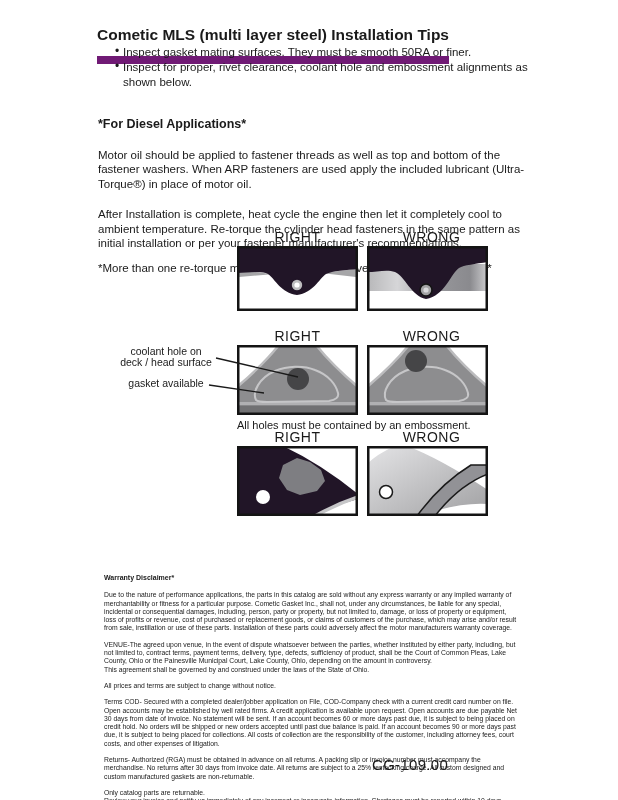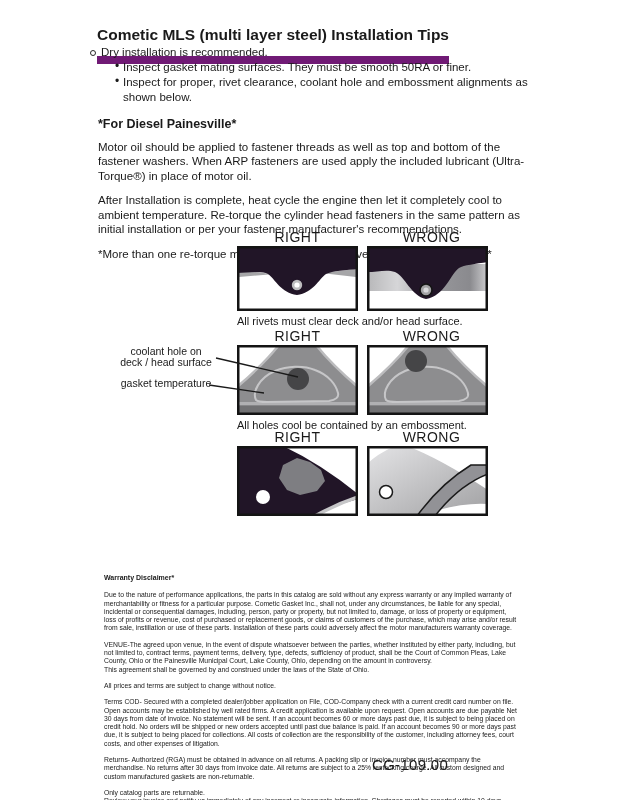--- a/index.html
+++ b/index.html
@@ -16,21 +16,21 @@
   .bullets{position:absolute;left:90px;top:45px;width:460px;font-size:11.5px;line-height:15px;}
   .b1{position:relative;padding-left:11px;}
   .ring{
     position:absolute;left:0;top:4.5px;width:4px;height:4px;border:1px solid #2a2a2a;
     border-radius:50%;display:inline-block;
   }
   .b2{position:relative;padding-left:33px;}
   .dot{position:absolute;left:25px;top:-1px;font-size:12px;}
   .diesel{position:absolute;left:98px;top:117px;width:436px;font-size:11.5px;line-height:14.5px;}
   .diesel h3{font-size:12.5px;font-weight:bold;margin:0 0 8px 0;}
-  .diesel p{margin:8px 0 10px 0;}
+  .diesel p{margin:16px 0 10px 0;}
   .diesel .note{margin-top:3px;}
   
   .dia-row{position:absolute;left:237px;width:260px;}
   .label-row{display:flex;gap:13px;}
   .rw-label{width:121px;text-align:center;font-size:14px;letter-spacing:0.5px;line-height:15px;}
   .panel-row{display:flex;gap:9px;margin-top:1px;}
   .panel svg{display:block;}
   .dia-caption{font-size:11px;line-height:12px;margin-top:4px;white-space:pre-line;}
   .side-labels{
     position:absolute;left:118px;width:96px;text-align:center;
@@ -44,27 +44,26 @@
   .part-code{position:absolute;left:372px;top:756px;font-size:15px;letter-spacing:0.3px;}
 </style>
 </head>
 <body>
 
 <div class="page">
 
   <div class="title">Cometic MLS (multi layer steel) Installation Tips</div>
 
   <div class="bullets">
-    <div class="b1"><span class="ring"></span><span>Dry installation is recommended.</span></div>
     <div class="b2"><span class="dot">•</span><span>Inspect gasket mating surfaces.  They must be smooth 50RA or finer.</span></div>
     <div class="b2"><span class="dot">•</span><span>Inspect for proper, rivet clearance, coolant hole and embossment alignments as shown below.</span></div>
   </div>
 
   <div class="diesel">
-    <h3>*For Diesel Painesville*</h3>
+    <h3>*For Diesel Applications*</h3>
     <p>Motor oil should be applied to fastener threads as well as top and bottom of the fastener washers. When ARP fasteners are used apply the included lubricant (Ultra-Torque®) in place of motor oil.</p>
     <p>After Installation is complete, heat cycle the engine then let it completely cool to ambient temperature. Re-torque the cylinder head fasteners in the same pattern as initial installation or per your fastener manufacturer's recommendations.</p>
     <p class="note">*More than one re-torque may be required to achieve proper fastener stretch*</p>
   </div>
 
   <div class="dia-row" style="top:230px">
     <div class="label-row">
       <div class="rw-label">RIGHT</div>
       <div class="rw-label">WRONG</div>
     </div>
@@ -93,26 +92,25 @@
           </defs>
           <rect width="121" height="65" fill="#ffffff"></rect>
           <rect x="0" y="18" width="121" height="27" fill="url(#g1)"></rect>
           <path d="M0,0 H121 V16 C108,18 97,19 92,22 C84,27 78,50 59,53 C44,50 38,30 28,26 C20,23 10,26 0,26 Z" fill="#211527"></path>
           <circle cx="59" cy="44" r="6" fill="#a2a2a4" stroke="#141414" stroke-width="1.6"></circle>
           <circle cx="59" cy="44" r="2.6" fill="#d8d8da"></circle>
           <rect x="1.25" y="1.25" width="118.5" height="62.5" fill="none" stroke="#141414" stroke-width="2.5"></rect>
         </svg>
       </div>
     </div>
-    <div class="dia-caption">All rivets must clear deck and/or head surface.</div>
   </div>
 
   <div class="side-labels" style="top:346px">coolant hole on
 deck / head surface</div>
-  <div class="side-labels" style="top:378px">gasket temperature</div>
+  <div class="side-labels" style="top:378px">gasket available</div>
   <svg class="leader-overlay" style="left:112px;top:341px" width="192" height="64" viewBox="0 0 192 64">
     <line x1="104" y1="17" x2="186" y2="36" stroke="#1a1a1a" stroke-width="1.3"></line>
     <line x1="97" y1="44" x2="152" y2="52" stroke="#1a1a1a" stroke-width="1.3"></line>
   </svg>
 
   <div class="dia-row" style="top:329px">
     <div class="label-row">
       <div class="rw-label">RIGHT</div>
       <div class="rw-label">WRONG</div>
     </div>
@@ -139,21 +137,21 @@
           <path d="M121,0 H79 Q95,20 121,42 Z" fill="#ffffff"></path>
           <path d="M79,0 Q95,20 121,42" stroke="#bcbcbe" stroke-width="2.5" fill="none"></path>
           <rect x="0" y="57" width="121" height="3.5" fill="#b0b0b2"></rect>
           <rect x="0" y="60.5" width="121" height="9.5" fill="#717173"></rect>
           <path d="M19,55 C15,47 22,33 38,26 C50,21 66,20 78,25 C92,30 99,40 101,48 C102,52 99,55 92,56 L30,57 C24,57 21,57 19,55 Z" fill="none" stroke="#c6c6c8" stroke-width="2"></path>
           <circle cx="49" cy="16" r="11" fill="#454547"></circle>
           <rect x="1.25" y="1.25" width="118.5" height="67.5" fill="none" stroke="#141414" stroke-width="2.5"></rect>
         </svg>
       </div>
     </div>
-    <div class="dia-caption">All holes cool be contained by an embossment.</div>
+    <div class="dia-caption">All holes must be contained by an embossment.</div>
   </div>
 
   <div class="dia-row" style="top:430px">
     <div class="label-row">
       <div class="rw-label">RIGHT</div>
       <div class="rw-label">WRONG</div>
     </div>
     <div class="panel-row">
       <div class="panel">
         <svg width="121" height="70" viewBox="0 0 121 70">

